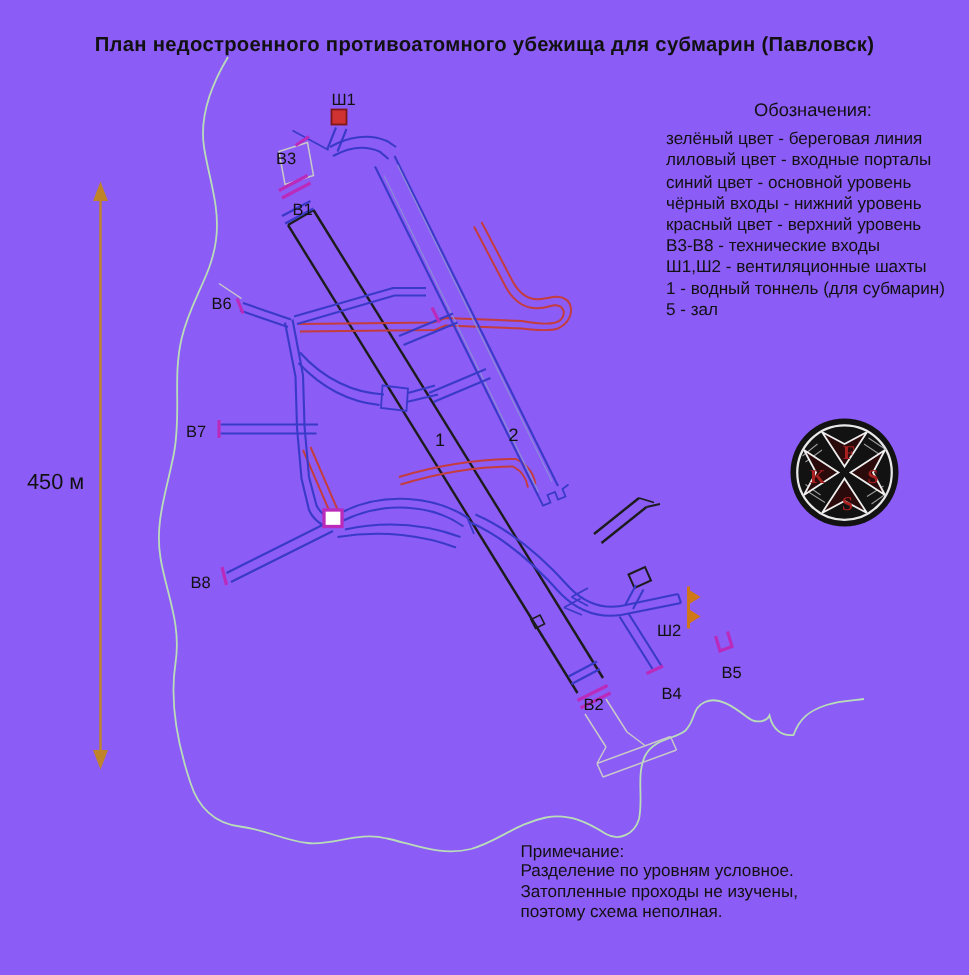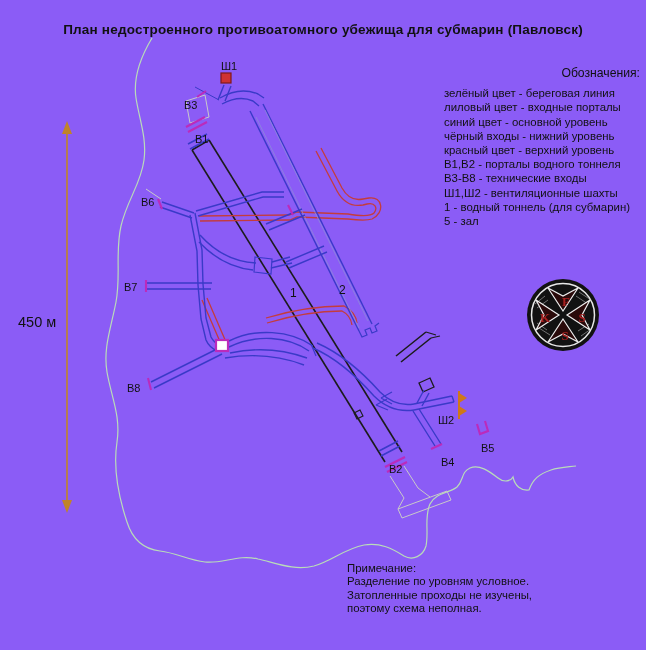--- a/index.html
+++ b/index.html
@@ -1,21 +1,21 @@
 <!DOCTYPE html>
 <html><head>
 <meta charset="utf-8">
 <style>
   html,body{margin:0;padding:0;background:#ffffff;}
   #page{position:relative;width:646px;height:650px;background:#8b5cf6;overflow:hidden;
         font-family:"Liberation Sans",sans-serif;color:#111;}
   #map-title{position:absolute;top:22px;left:0;width:646px;text-align:center;
              font-size:13.5px;font-weight:bold;letter-spacing:.2px;}
   #legend{position:absolute;left:444px;top:66px;width:196px;font-size:11.4px;line-height:14.2px;}
-  #legend .hd{text-align:right;font-size:12.2px;margin-bottom:6px;}
+  #legend .hd{text-align:center;font-size:12.2px;margin-bottom:6px;}
   #notes{position:absolute;left:347px;top:562px;width:290px;font-size:11.4px;line-height:13.4px;}
   #scale-label{position:absolute;left:18px;top:314px;font-size:14.5px;}
   svg{position:absolute;left:0;top:0;}
   .maplbl{font-family:"Liberation Sans",sans-serif;font-size:11px;fill:#111;}
   .mapnum{font-family:"Liberation Sans",sans-serif;font-size:12px;fill:#111;}
   .logoletter{font-family:"Liberation Serif",serif;font-weight:bold;font-size:13px;fill:#a82020;}
 </style>
 </head>
 <body>
 
@@ -154,21 +154,20 @@
     <text class="mapnum" x="339" y="294">2</text>
   </svg>
 
   <div id="legend">
     <div class="hd">Обозначения:</div>
     <div>зелёный цвет - береговая линия</div>
     <div>лиловый цвет - входные порталы</div>
     <div>синий цвет - основной уровень</div>
     <div>чёрный входы - нижний уровень</div>
     <div>красный цвет - верхний уровень</div>
-    <div>В1,В2 - порталы водного тоннеля</div>
     <div>В3-В8 - технические входы</div>
     <div>Ш1,Ш2 - вентиляционные шахты</div>
     <div>1 - водный тоннель (для субмарин)</div>
     <div>5 - зал</div>
   </div>
 
   <div id="notes">
     <div>Примечание:</div>
     <div>Разделение по уровням условное.</div>
     <div>Затопленные проходы не изучены,</div>

